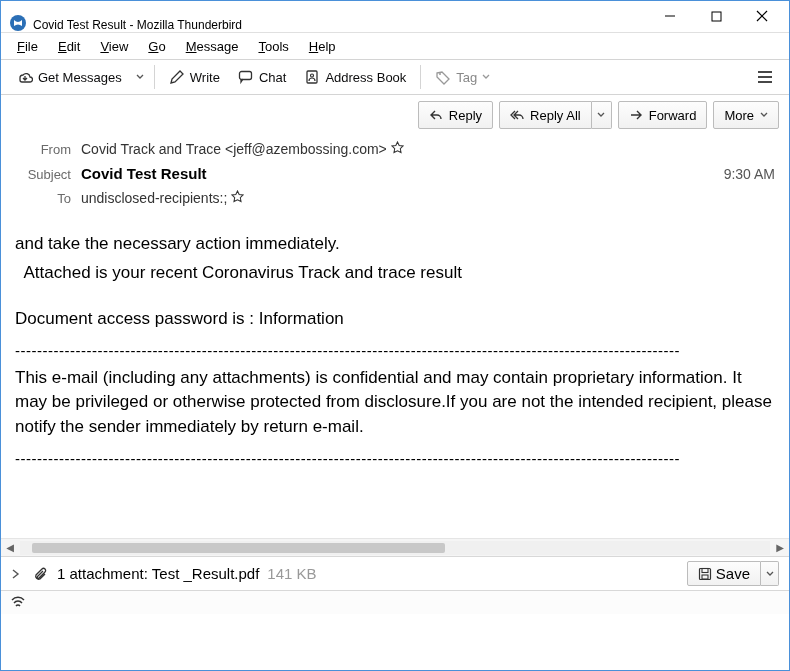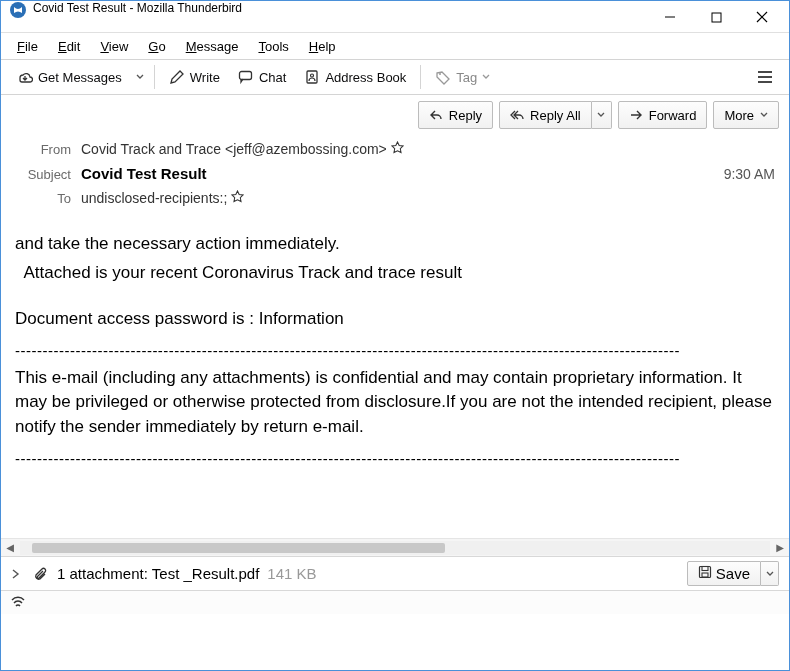--- a/index.html
+++ b/index.html
@@ -1,19 +1,19 @@
 <!DOCTYPE html>
 <html><head>
 <meta charset="utf-8">
 <style>
 * { margin: 0; padding: 0; box-sizing: border-box; }
 body { font-family: "Segoe UI", Arial, sans-serif; font-size: 13px; background: #fff; width: 790px; height: 671px; overflow: hidden; position: relative; }
 
 
-.titlebar { height: 32px; background: #fff; border-bottom: 1px solid #e0e0e0; display: flex; align-items: flex-start; padding: 0 4px 0 8px; }
+.titlebar { height: 32px; background: #fff; border-bottom: 1px solid #e0e0e0; display: flex; align-items: flex-end; padding: 0 4px 0 8px; }
 .titlebar .tb-icon { width: 18px; height: 18px; margin-right: 6px; }
 .titlebar .title { flex: 1; font-size: 12px; color: #000; }
 .titlebar .wctrl { width: 46px; height: 32px; display: flex; align-items: center; justify-content: center; font-size: 14px; color: #000; }
 .titlebar .wctrl.close { font-size: 16px; }
 
 
 .menubar { height: 26px; display: flex; align-items: center; padding: 0 8px; font-size: 13px; gap: 4px; }
 .menubar .mitem { padding: 2px 8px; cursor: default; }
 .menubar .mitem .ul { text-decoration: underline; }
 
@@ -55,21 +55,21 @@
 .hscroll .sc-track { flex: 1; height: 14px; background: #f0f0f0; position: relative; margin: 0 1px; }
 .hscroll .sc-thumb { position: absolute; left: 12px; top: 2px; height: 10px; width: 55%; background: #c8c8c8; border-radius: 2px; }
 
 
 .attbar { height: 34px; border-top: 1px solid #d8d8d8; display: flex; align-items: center; padding: 0 10px; font-size: 15px; gap: 8px; }
 .attbar .chev { width: 14px; color: #555; }
 .attbar .clip { width: 16px; }
 .attbar .size { color: #999; }
 .attbar .aspacer { flex: 1; }
 .save-split { display: flex; }
-.save-btn { border: 1px solid #bcbcbc; background: linear-gradient(#fdfdfd,#f1f1f1); padding: 3px 10px; display: flex; gap: 4px; border-radius: 2px 0 0 2px; }
+.save-btn { border: 1px solid #bcbcbc; background: linear-gradient(#fdfdfd,#f1f1f1); padding: 3px 10px; display: flex; align-items: center; gap: 4px; border-radius: 2px 0 0 2px; }
 .save-drop { border: 1px solid #bcbcbc; border-left: none; background: linear-gradient(#fdfdfd,#f1f1f1); width: 18px; display: flex; align-items: center; justify-content: center; border-radius: 0 2px 2px 0; }
 
 
 .status { height: 24px; border-top: 1px solid #d8d8d8; display: flex; align-items: center; padding: 0 8px; background: #fcfcfc; }
 
 
 .outer { border: 1px solid #4a90d9; width: 790px; height: 671px; position: absolute; top: 0; left: 0; }
 
 svg { display: block; }
 </style>

